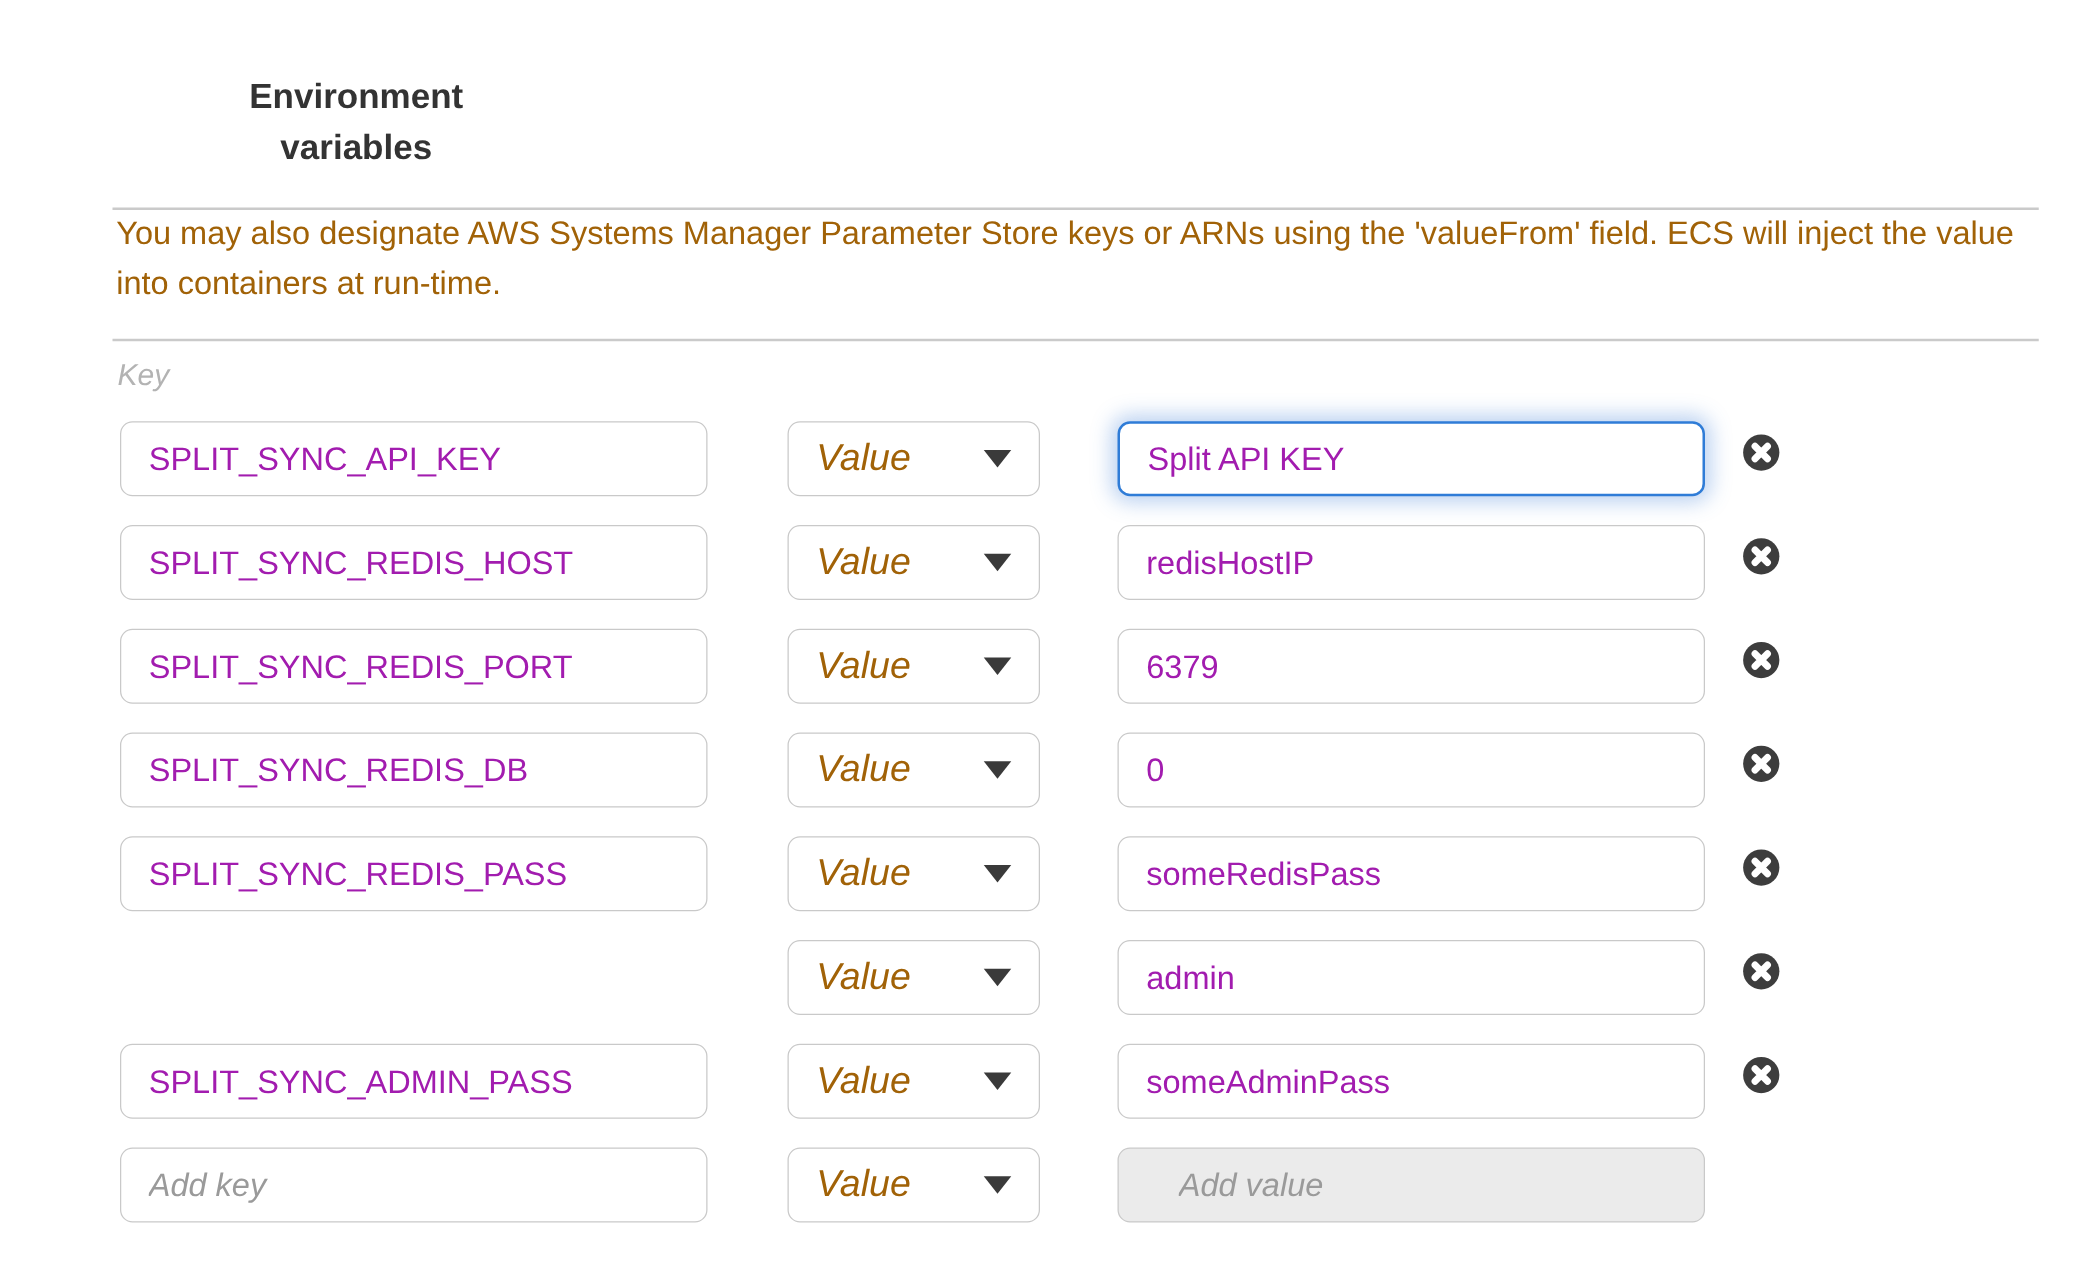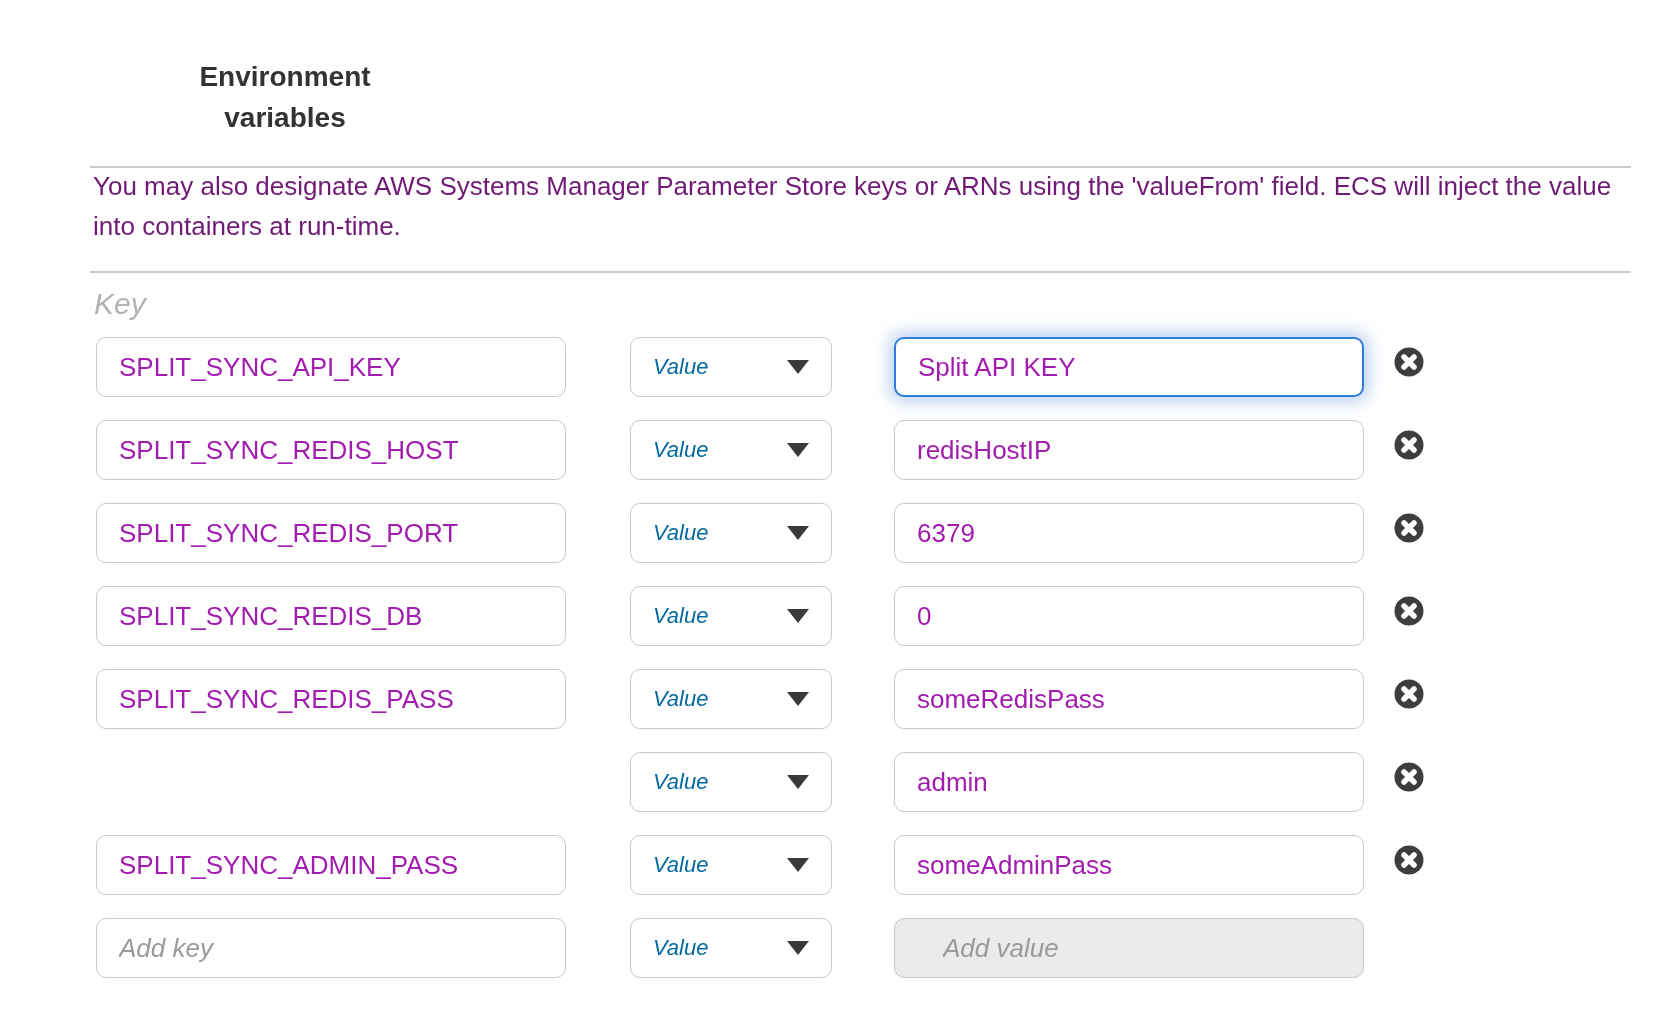--- a/index.html
+++ b/index.html
@@ -29,25 +29,25 @@
   .divider{
     position:absolute;left:90px;width:1541px;height:2px;
     background:var(--divider);
   }
   .divider-top{top:166px;}
   .divider-mid{top:271px;}
   .description{
     position:absolute;left:93px;top:166px;width:1545px;
     margin:0;
     font-size:26px;line-height:40px;
-    color:#701a75;
+    color:#a16207;
   }
   .key-header{
     position:absolute;left:94px;top:287px;
-    font-size:30px;font-style:italic;
+    font-size:24px;font-style:italic;
     color:#b3b3b3;
   }
   .rows{
     position:absolute;left:0;top:337px;width:1678px;
   }
   .row{
     position:relative;height:60px;margin-bottom:23px;
   }
   .key-input,.value-input{
     position:absolute;top:0;height:60px;
@@ -80,21 +80,21 @@
     position:absolute;left:630px;top:0;width:202px;height:60px;
     box-sizing:border-box;
     border:1.5px solid var(--input-border);
     border-radius:10px;
     background:#ffffff;
     display:flex;align-items:center;justify-content:space-between;
     padding:0 22px 0 22px;
     cursor:pointer;
   }
   .type-label{
-    font-size:22px;font-style:italic;color:#0369a1;
+    font-size:30px;font-style:italic;color:#a16207;
   }
   .caret{
     width:0;height:0;
     border-left:11px solid transparent;
     border-right:11px solid transparent;
     border-top:14px solid #3a3a3a;
   }
   .remove-btn{
     position:absolute;left:1394px;top:10px;width:30px;height:30px;
     padding:0;border:none;background:transparent;cursor:pointer;

